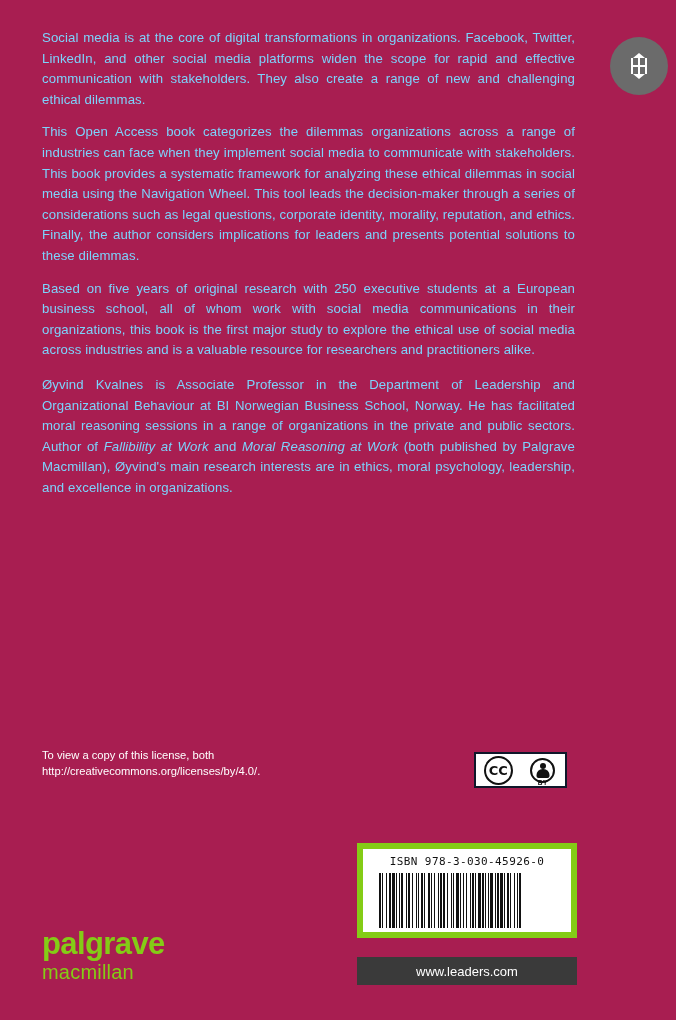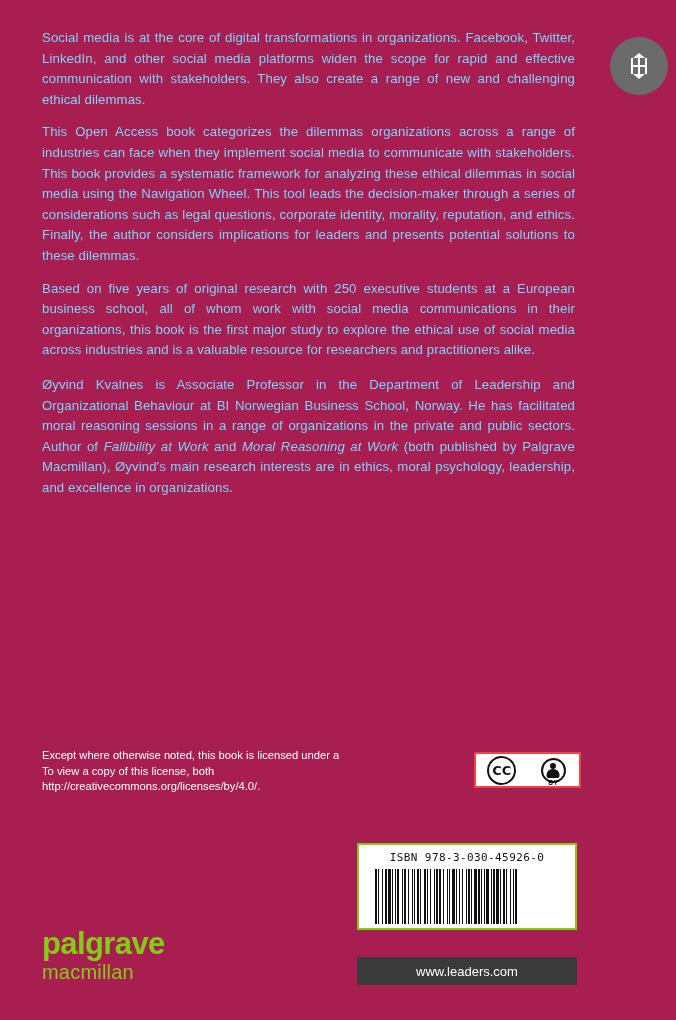--- a/index.html
+++ b/index.html
@@ -67,24 +67,24 @@
     line-height: 15.6px;
     color: #ffffff;
   }
   .license div { white-space: nowrap; }
 
   
   .cc-badge {
     position: absolute;
     left: 474px;
     top: 752px;
-    width: 107px;
+    width: 93px;
     height: 36px;
     background: #ffffff;
-    border: 2px solid #ef4444;
+    border: 2px solid #0f172a;
     box-sizing: border-box;
     display: flex;
     align-items: stretch;
   }
   .cc-half {
     flex: 1;
     display: flex;
     align-items: center;
     justify-content: center;
     position: relative;
@@ -139,21 +139,21 @@
     transform: translateX(-50%);
   }
 
   
   .barcode-block {
     position: absolute;
     left: 357px;
     top: 843px;
     width: 220px;
     background: #ffffff;
-    border: 2px solid #84cc16;
+    border: 6px solid #84cc16;
     box-sizing: border-box;
     padding: 6px 0 4px 0;
     text-align: center;
   }
   .isbn-text {
     font-family: "DejaVu Sans Mono", monospace;
     font-size: 11px;
     color: #111;
     letter-spacing: 0.4px;
     margin-bottom: 5px;
@@ -227,21 +227,20 @@
   </div>
 
   <div class="blurb">
     <p>Social media is at the core of digital transformations in organizations. Facebook, Twitter, LinkedIn, and other social media platforms widen the scope for rapid and effective communication with stakeholders. They also create a range of new and challenging ethical dilemmas.</p>
     <p>This Open Access book categorizes the dilemmas organizations across a range of industries can face when they implement social media to communicate with stakeholders. This book provides a systematic framework for analyzing these ethical dilemmas in social media using the Navigation Wheel. This tool leads the decision-maker through a series of considerations such as legal questions, corporate identity, morality, reputation, and ethics. Finally, the author considers implications for leaders and presents potential solutions to these dilemmas.</p>
     <p>Based on five years of original research with 250 executive students at a European business school, all of whom work with social media communications in their organizations, this book is the first major study to explore the ethical use of social media across industries and is a valuable resource for researchers and practitioners alike.</p>
     <p class="bio"><b>Øyvind Kvalnes</b><span> is Associate Professor in the Department of Leadership and Organizational Behaviour at BI Norwegian Business School, Norway. He has facilitated moral reasoning sessions in a range of organizations in the private and public sectors. Author of </span><i>Fallibility at Work</i><span> and </span><i>Moral Reasoning at Work</i><span> (both published by Palgrave Macmillan), Øyvind's main research interests are in ethics, moral psychology, leadership, and excellence in organizations.</span></p>
   </div>
 
   <div class="license">
-    <div>Except where otherwise noted, this book is licensed under a</div>
     <div>To view a copy of this license, both</div>
     <div>http://creativecommons.org/licenses/by/4.0/.</div>
   </div>
 
   <div class="cc-badge">
     <div class="cc-half">
       <div class="cc-circle">CC</div>
     </div>
     <div class="cc-half">
       <div class="person-icon"></div>

